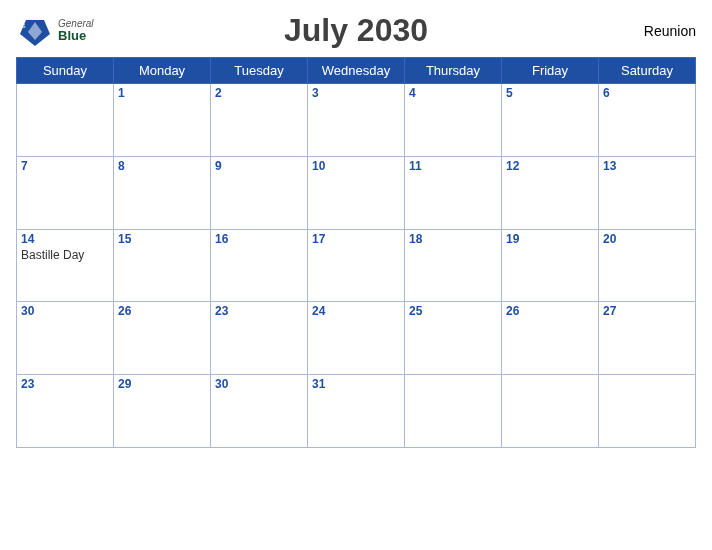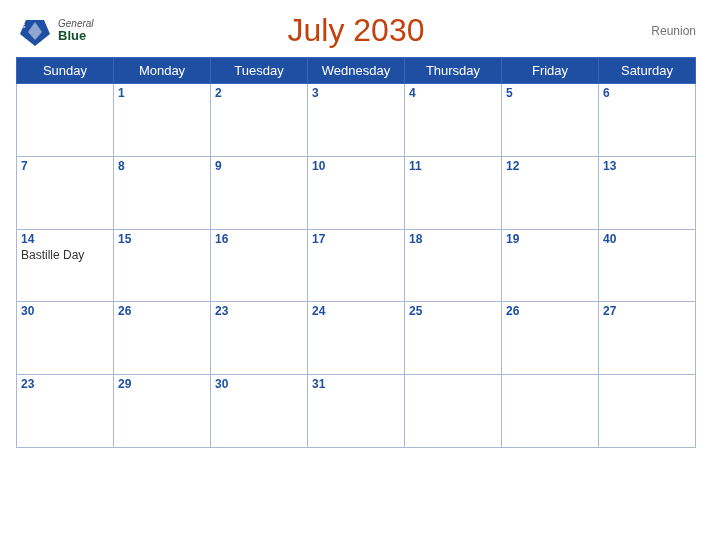--- a/index.html
+++ b/index.html
@@ -25,31 +25,31 @@
       position: relative;
       margin-bottom: 8px;
     }
     .logo-wrapper {
       display: flex;
       align-items: center;
       gap: 4px;
     }
     .calendar-title {
       font-size: 32px;
-      color: #c2410c;
-      font-weight: normal;
+      color: #404040;
+      font-weight: bold;
       text-align: center;
     }
     .region-label {
       position: absolute;
       right: 0;
       top: 50%;
       transform: translateY(-50%);
-      font-size: 12px;
-      color: #737373;
+      font-size: 14px;
+      color: #000000;
     }
     .calendar-table {
       width: 100%;
       border-collapse: collapse;
       flex: 1;
     }
     .calendar-table th {
       background-color: #1e4fa3;
       color: #fff;
       text-align: center;
@@ -172,21 +172,21 @@
           <td>
             <span class="date-number">17</span>
           </td>
           <td>
             <span class="date-number">18</span>
           </td>
           <td>
             <span class="date-number">19</span>
           </td>
           <td>
-            <span class="date-number">40</span>
+            <span class="date-number">20</span>
           </td>
         </tr>
         <tr>
           <td>
             <span class="date-number">30</span>
           </td>
           <td>
             <span class="date-number">26</span>
           </td>
           <td>

